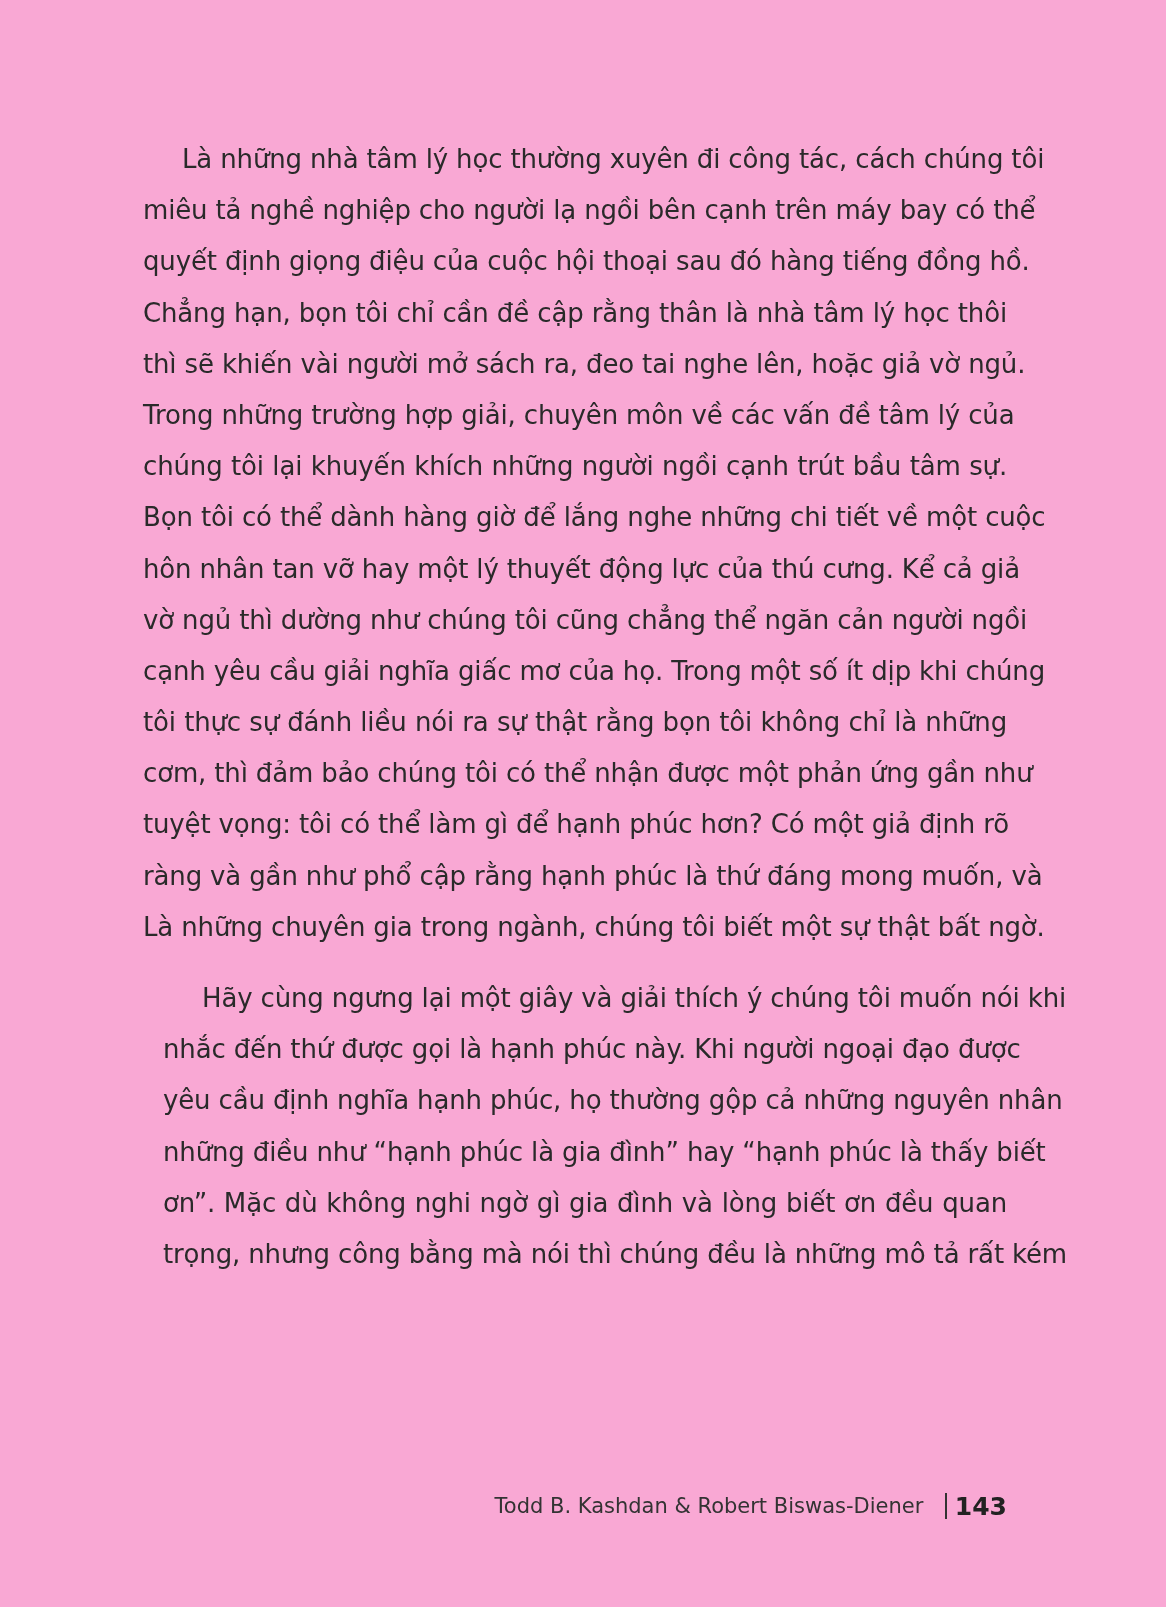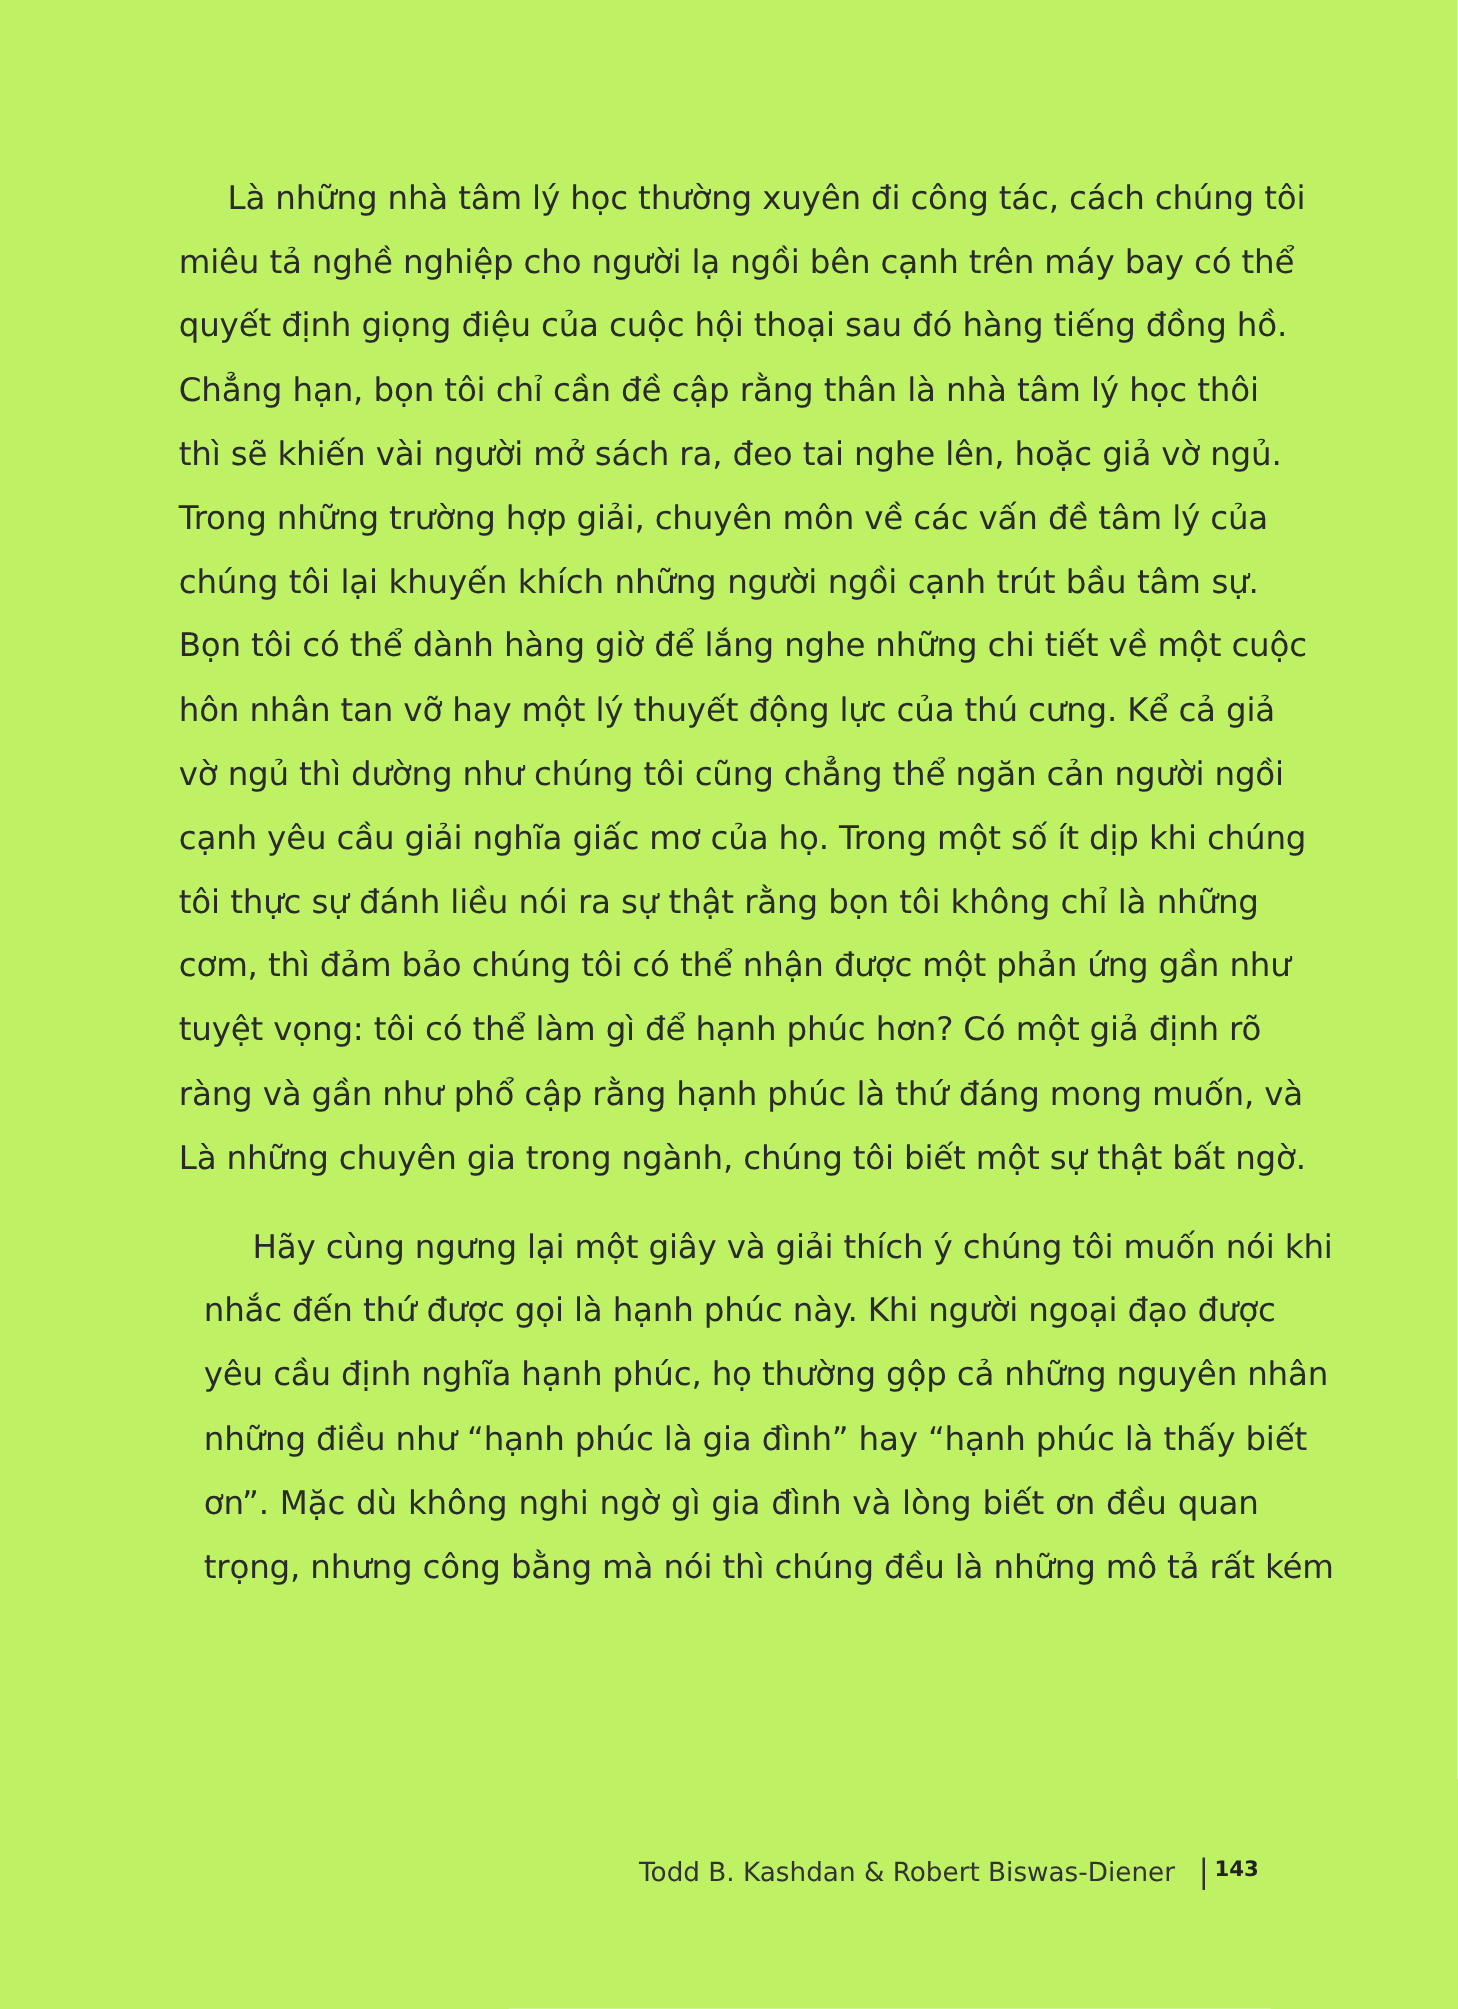--- a/index.html
+++ b/index.html
@@ -12,21 +12,21 @@
     height: 1607px;
     position: relative;
     overflow: hidden;
     font-family: "DejaVu Sans", "Liberation Sans", sans-serif;
     color: #2a2a2a;
   }
   .page {
     position: absolute;
     left: 0; top: 0;
     width: 1166px; height: 1607px;
-    background: #bef264;
+    background: #f9a8d4;
   }
   .body-text {
     position: absolute;
     left: 143px;
     top: 134px;
     width: 864px;
   }
   .paragraph {
     margin: 0;
   }
@@ -50,39 +50,39 @@
   }
   .line.last {
     text-align-last: justify;
   }
   .footer {
     position: absolute;
     top: 1486px;
     right: 159px;
     height: 40px;
     display: flex;
-    align-items: flex-start;
+    align-items: center;
     font-size: 21px;
     color: #333333;
   }
   .footer .authors {
     letter-spacing: 0px;
   }
   .footer .sep {
     display: inline-block;
     width: 1.5px;
     height: 26px;
     background: #333333;
     margin-left: 22px;
     margin-right: 8px;
   }
   .footer .page-num {
     font-weight: bold;
     color: #222222;
-    font-size: 17px;
+    font-size: 25px;
   }
 </style>
 </head>
 <body>
 
 <div class="page">
   <div class="body-text">
 
     <p class="paragraph">
       <span class="line first">Là những nhà tâm lý học thường xuyên đi công tác, cách chúng tôi</span>

